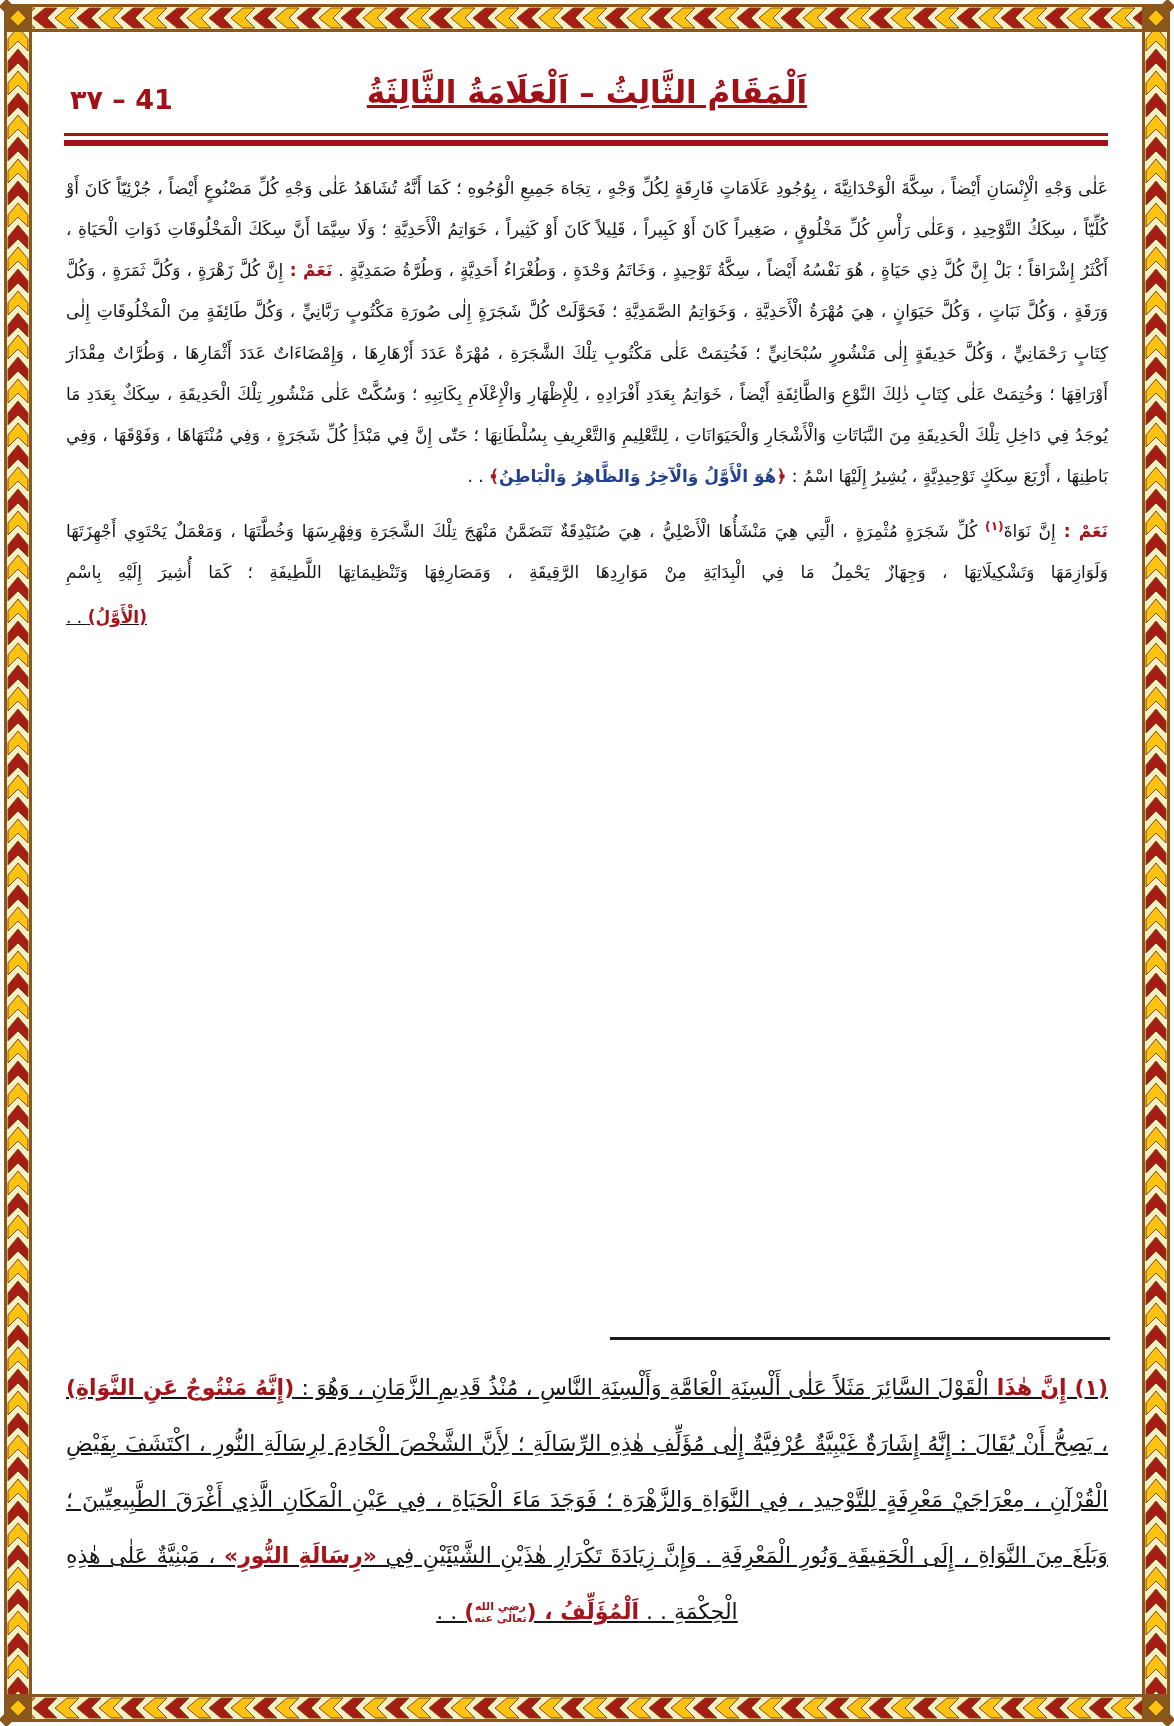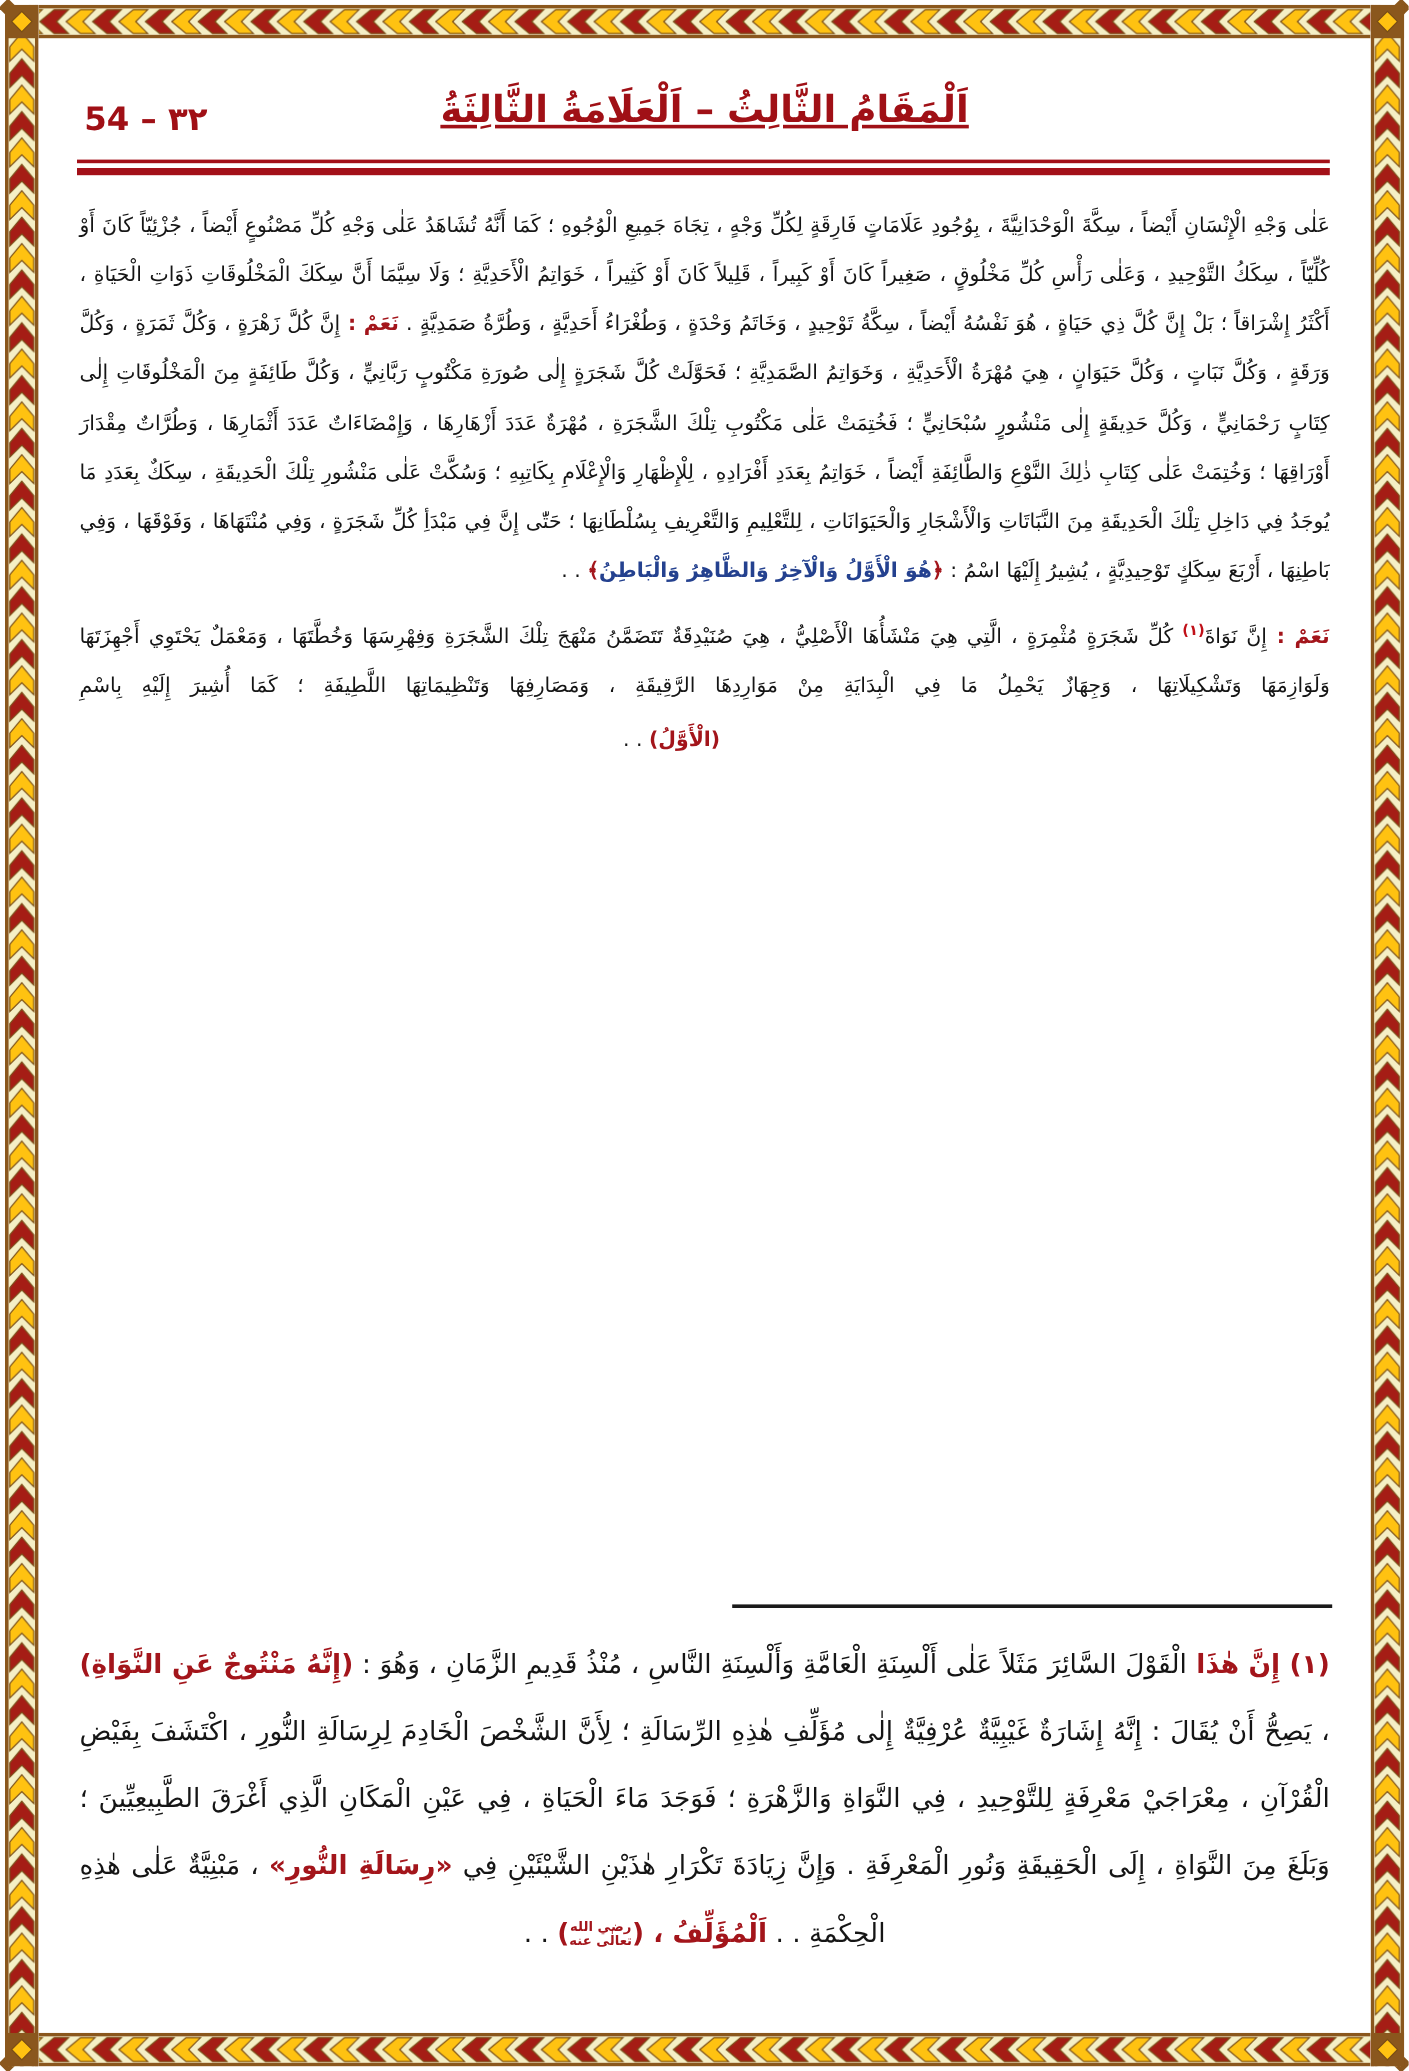--- a/index.html
+++ b/index.html
@@ -43,42 +43,42 @@
 
   
   .body-text{
     position:absolute;right:66px;left:66px;top:168px;
     color:#151515;
     font-size:17px;line-height:2.42;
     text-align:justify;
   }
   .para{margin:0 0 14px 0;}
   .para.justify-last{text-align-last:justify;margin-bottom:4px;}
-  .para.closer-line{text-align:center;padding-left:0;padding-right:55px;margin-bottom:0;}
+  .para.closer-line{text-align:left;padding-left:0;padding-right:55px;margin-bottom:0;text-decoration:underline;}
 
   .seg-normal{color:#151515;}
   .seg-red{color:#A3151B;font-weight:bold;}
   .seg-blue{color:#24418F;font-weight:bold;}
   .seg-bracket{color:#A3151B;font-weight:bold;}
   .seg-sup{color:#C01018;font-weight:bold;font-size:0.72em;vertical-align:super;}
   .seg-seal{
     display:inline-block;color:#A3151B;font-weight:bold;
     font-size:11px;line-height:1.15;white-space:pre-line;
     text-align:center;vertical-align:middle;
   }
 
   
   .footnote-sep{
     position:absolute;right:64px;top:1337px;
     width:500px;height:3px;background:#1a1a1a;
   }
   .footnote{
     position:absolute;right:66px;left:66px;top:1360px;
     color:#151515;font-size:22px;line-height:2.55;
-    text-align:justify;text-align-last:center;
+    text-align:justify;text-align-last:center;text-decoration:underline;
   }
 </style>
 </head>
 <body>
 
 <div class="page">
 
   <div class="finial tl"></div>
   <div class="finial tr"></div>
   <div class="finial bl"></div>
@@ -150,21 +150,21 @@
     </svg>
   <svg class="bcorner bl" xmlns="http://www.w3.org/2000/svg">
       <rect width="28" height="28" fill="#8A571D"></rect>
       <rect x="8" y="8" width="12" height="12" fill="#FFC211" stroke="#7A4E16" transform="rotate(45 14 14)"></rect>
     </svg>
   <svg class="bcorner br" xmlns="http://www.w3.org/2000/svg">
       <rect width="28" height="28" fill="#8A571D"></rect>
       <rect x="8" y="8" width="12" height="12" fill="#FFC211" stroke="#7A4E16" transform="rotate(45 14 14)"></rect>
     </svg>
 
-  <div class="page-numbers">٣٢ – 54</div>
+  <div class="page-numbers">41 – ٣٧</div>
   <div class="page-title">اَلْمَقَامُ الثَّالِثُ – اَلْعَلَامَةُ الثَّالِثَةُ</div>
   <div class="double-rule">
     <div class="thin"></div>
     <div class="gap"></div>
     <div class="thick"></div>
   </div>
 
   <div class="body-text">
     <p class="para"><span class="seg-normal">عَلٰى وَجْهِ الْإِنْسَانِ أَيْضاً ، سِكَّةَ الْوَحْدَانِيَّةَ ، بِوُجُودِ عَلَامَاتٍ فَارِقَةٍ لِكُلِّ وَجْهٍ ، تِجَاهَ جَمِيعِ الْوُجُوهِ ؛ كَمَا أَنَّهُ تُشَاهَدُ عَلٰى وَجْهِ كُلِّ مَصْنُوعٍ أَيْضاً ، جُزْئِيّاً كَانَ أَوْ كُلِّيّاً ، سِكَكُ التَّوْحِيدِ ، وَعَلٰى رَأْسِ كُلِّ مَخْلُوقٍ ، صَغِيراً كَانَ أَوْ كَبِيراً ، قَلِيلاً كَانَ أَوْ كَثِيراً ، خَوَاتِمُ الْأَحَدِيَّةِ ؛ وَلَا سِيَّمَا أَنَّ سِكَكَ الْمَخْلُوقَاتِ ذَوَاتِ الْحَيَاةِ ، أَكْثَرُ إِشْرَاقاً ؛ بَلْ إِنَّ كُلَّ ذِي حَيَاةٍ ، هُوَ نَفْسُهُ أَيْضاً ، سِكَّةُ تَوْحِيدٍ ، وَخَاتَمُ وَحْدَةٍ ، وَطُغْرَاءُ أَحَدِيَّةٍ ، وَطُرَّةُ صَمَدِيَّةٍ . </span><span class="seg-red">نَعَمْ : </span><span class="seg-normal">إِنَّ كُلَّ زَهْرَةٍ ، وَكُلَّ ثَمَرَةٍ ، وَكُلَّ وَرَقَةٍ ، وَكُلَّ نَبَاتٍ ، وَكُلَّ حَيَوَانٍ ، هِيَ مُهْرَةُ الْأَحَدِيَّةِ ، وَخَوَاتِمُ الصَّمَدِيَّةِ ؛ فَحَوَّلَتْ كُلَّ شَجَرَةٍ إِلٰى صُورَةِ مَكْتُوبٍ رَبَّانِيٍّ ، وَكُلَّ طَائِفَةٍ مِنَ الْمَخْلُوقَاتِ إِلٰى كِتَابٍ رَحْمَانِيٍّ ، وَكُلَّ حَدِيقَةٍ إِلٰى مَنْشُورٍ سُبْحَانِيٍّ ؛ فَخُتِمَتْ عَلٰى مَكْتُوبِ تِلْكَ الشَّجَرَةِ ، مُهْرَةٌ عَدَدَ أَزْهَارِهَا ، وَإِمْضَاءَاتٌ عَدَدَ أَثْمَارِهَا ، وَطُرَّاتٌ مِقْدَارَ أَوْرَاقِهَا ؛ وَخُتِمَتْ عَلٰى كِتَابِ ذٰلِكَ النَّوْعِ وَالطَّائِفَةِ أَيْضاً ، خَوَاتِمُ بِعَدَدِ أَفْرَادِهِ ، لِلْإِظْهَارِ وَالْإِعْلَامِ بِكَاتِبِهِ ؛ وَسُكَّتْ عَلٰى مَنْشُورِ تِلْكَ الْحَدِيقَةِ ، سِكَكٌ بِعَدَدِ مَا يُوجَدُ فِي دَاخِلِ تِلْكَ الْحَدِيقَةِ مِنَ النَّبَاتَاتِ وَالْأَشْجَارِ وَالْحَيَوَانَاتِ ، لِلتَّعْلِيمِ وَالتَّعْرِيفِ بِسُلْطَانِهَا ؛ حَتّٰى إِنَّ فِي مَبْدَأِ كُلِّ شَجَرَةٍ ، وَفِي مُنْتَهَاهَا ، وَفَوْقَهَا ، وَفِي بَاطِنِهَا ، أَرْبَعَ سِكَكٍ تَوْحِيدِيَّةٍ ، يُشِيرُ إِلَيْهَا اسْمُ : </span><span class="seg-bracket">﴿</span><span class="seg-blue">هُوَ الْأَوَّلُ وَالْآخِرُ وَالظَّاهِرُ وَالْبَاطِنُ</span><span class="seg-bracket">﴾</span><span class="seg-normal"> . .</span></p>
     <p class="para justify-last"><span class="seg-red">نَعَمْ : </span><span class="seg-normal">إِنَّ نَوَاةَ</span><span class="seg-sup">(١)</span><span class="seg-normal"> كُلِّ شَجَرَةٍ مُثْمِرَةٍ ، الَّتِي هِيَ مَنْشَأُهَا الْأَصْلِيُّ ، هِيَ صُنَيْدِقَةٌ تَتَضَمَّنُ مَنْهَجَ تِلْكَ الشَّجَرَةِ وَفِهْرِسَهَا وَخُطَّتَهَا ، وَمَعْمَلٌ يَحْتَوِي أَجْهِزَتَهَا وَلَوَازِمَهَا وَتَشْكِيلَاتِهَا ، وَجِهَازٌ يَحْمِلُ مَا فِي الْبِدَايَةِ مِنْ مَوَارِدِهَا الرَّقِيقَةِ ، وَمَصَارِفِهَا وَتَنْظِيمَاتِهَا اللَّطِيفَةِ ؛ كَمَا أُشِيرَ إِلَيْهِ بِاسْمِ</span></p>

